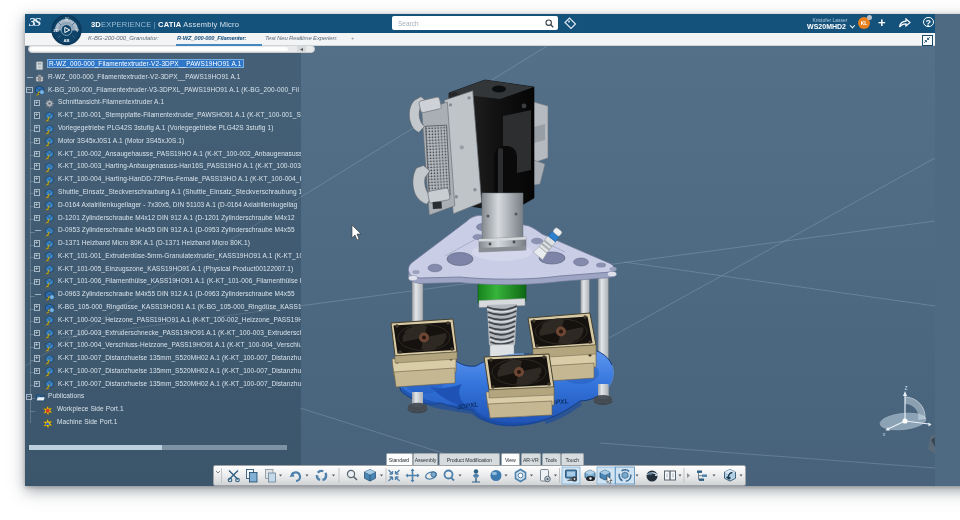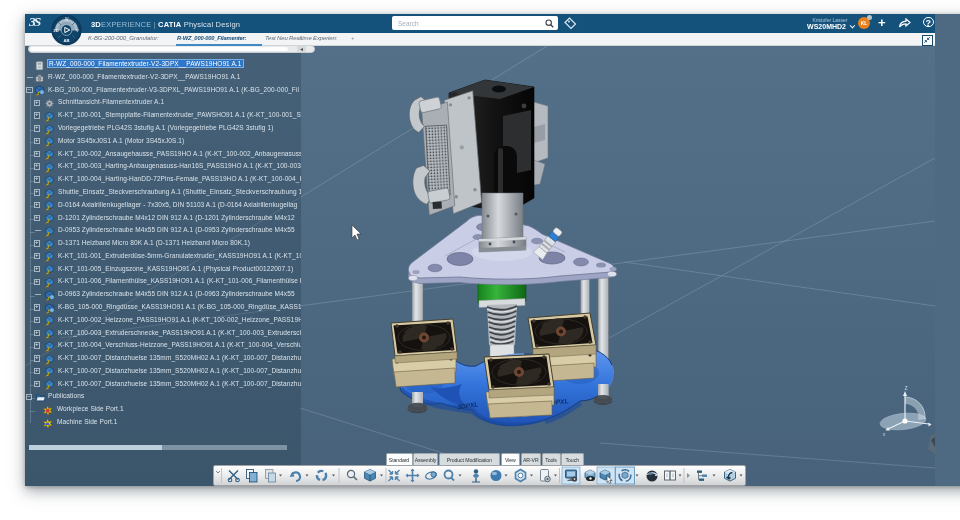--- a/index.html
+++ b/index.html
@@ -44,21 +44,21 @@
 
 .wtab{position:absolute;top:21px;font-size:6px;font-style:italic;color:#5d6d79;z-index:30;white-space:nowrap;letter-spacing:-.05px}
 .wtab.on{color:#174f7c;font-weight:bold}
 #underline{position:absolute;left:151px;top:29.5px;width:86px;height:2px;background:#4189c0;z-index:30}
 #expbox{position:absolute;left:897px;top:21px;width:11px;height:10.5px;background:#fbfdfe;border:1.5px solid #1c4a6b;z-index:30}
 </style></head>
 <body>
 <div id="win">
   <div id="topbar">
     <div style="position:absolute;left:4px;top:0px;font-family:'Liberation Serif',serif;font-style:italic;font-weight:bold;font-size:13.5px;color:#e6edf3;letter-spacing:-2px;z-index:31">3S</div>
-    <div id="title"><b>3D</b><span class="lt">EXPERIENCE</span> <span style="color:#7fa6c4">|</span> <b>CATIA</b> <span class="rg">Physical Design</span></div>
+    <div id="title"><b>3D</b><span class="lt">EXPERIENCE</span> <span style="color:#7fa6c4">|</span> <b>CATIA</b> <span class="rg">Assembly Micro</span></div>
     <div id="search">
         <span class="ph">Search</span>
       <svg style="position:absolute;right:4px;top:2.5px" width="9" height="9" viewBox="0 0 9 9">
           <circle cx="3.7" cy="3.7" r="2.7" fill="none" stroke="#39414a" stroke-width="1.1"></circle>
           <line x1="5.8" y1="5.8" x2="8.2" y2="8.2" stroke="#39414a" stroke-width="1.3"></line>
         </svg>
     </div>
     <svg style="position:absolute;left:538px;top:2px;z-index:31" width="15" height="15" viewBox="0 0 15 15">
       <path d="M2 6.5 L6.5 2 L12.5 8 L8 12.5 Z" fill="none" stroke="#dfe8ef" stroke-width="1.2"></path>
         <circle cx="6" cy="5.5" r="1" fill="#dfe8ef"></circle>

